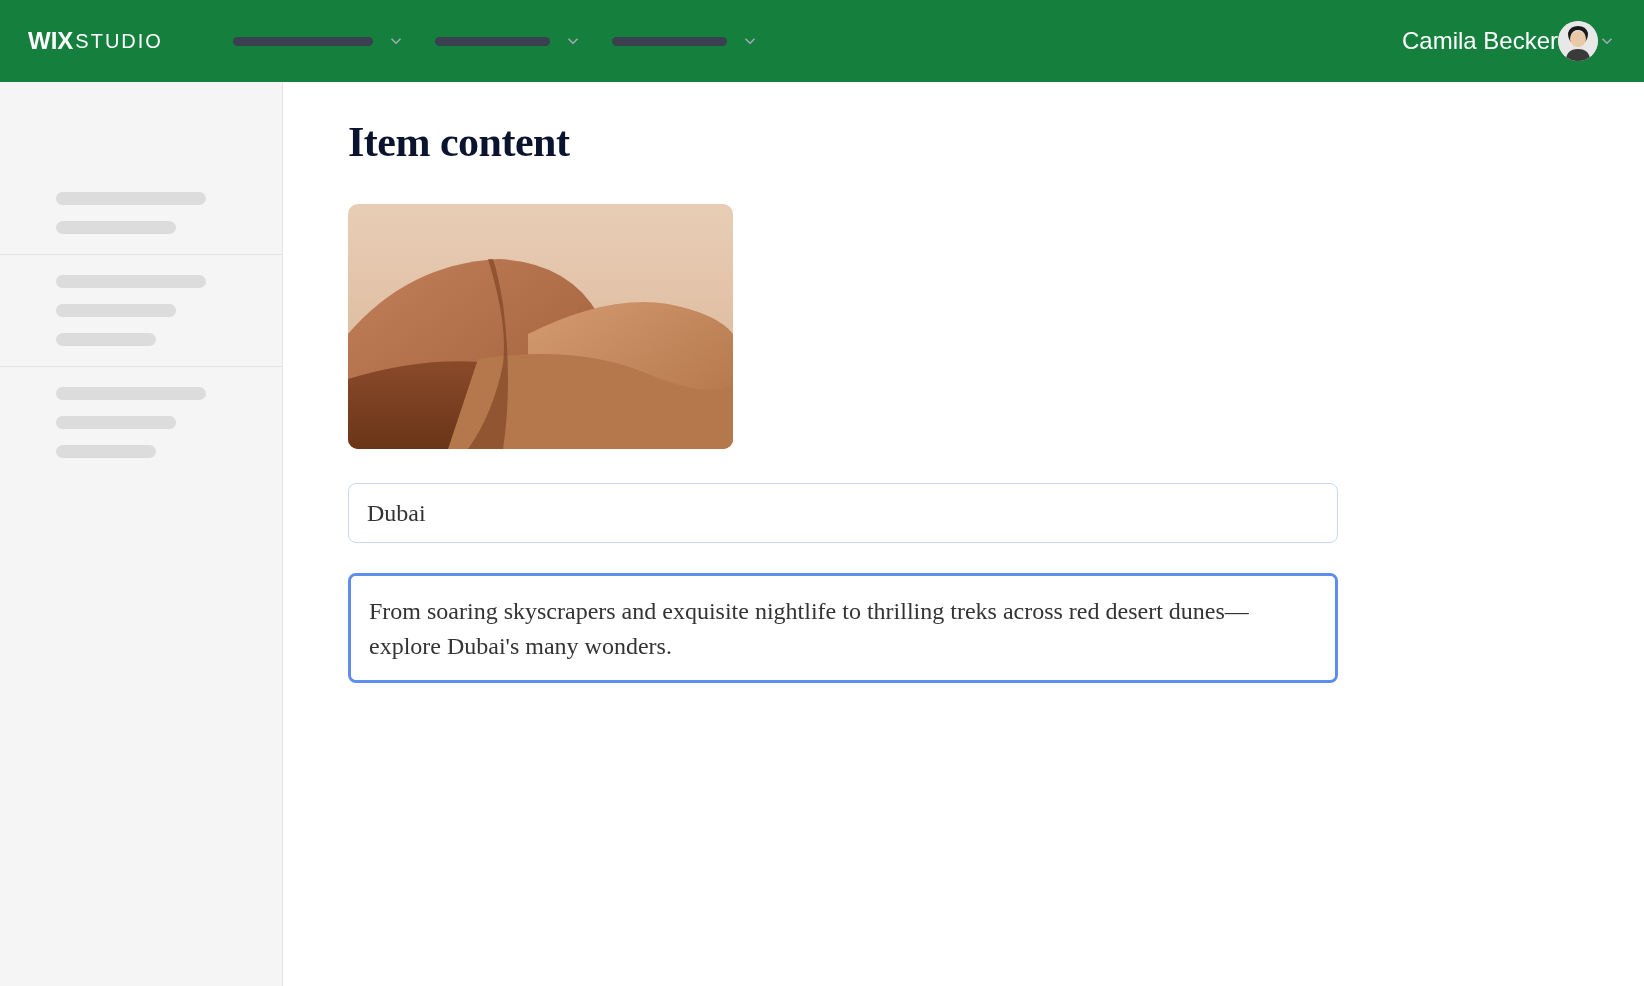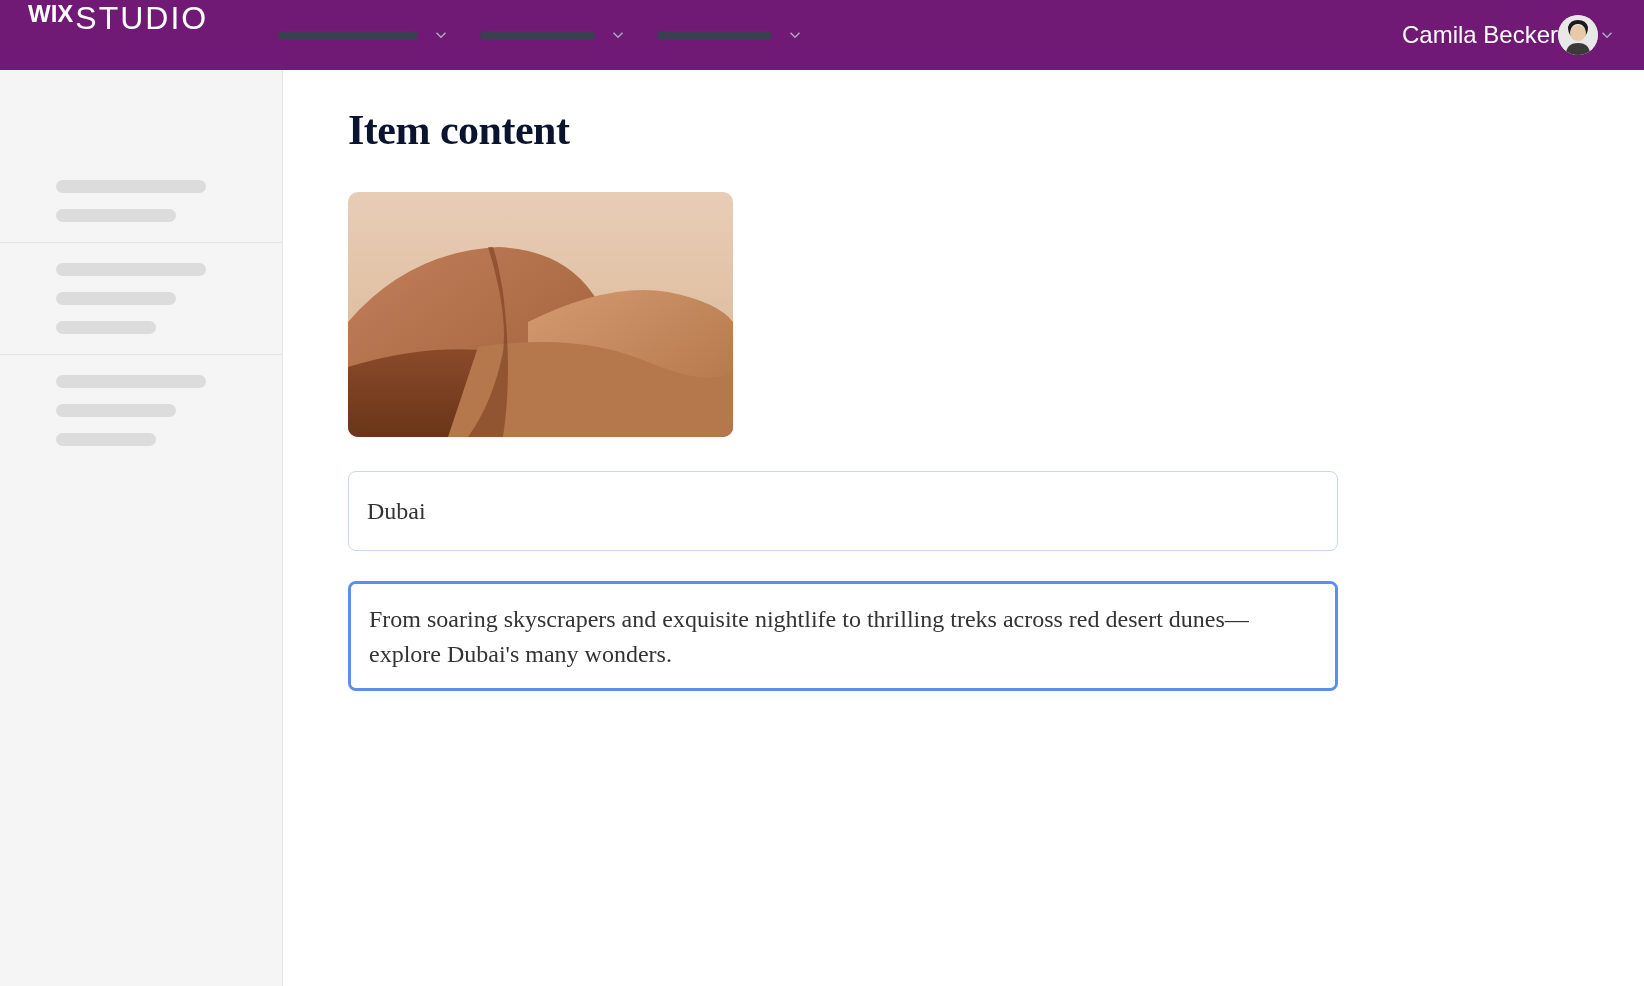--- a/index.html
+++ b/index.html
@@ -8,34 +8,35 @@
       box-sizing: border-box;
     }
     body {
       font-family: -apple-system, BlinkMacSystemFont, "Segoe UI", Helvetica, Arial, sans-serif;
       background: #ffffff;
       width: 1644px;
       height: 986px;
       overflow: hidden;
     }
     .header {
-      height: 70px;
-      background: #701a75;
-      display: flex;
+      height: 82px;
+      background: #15803d;
+      display: flex;
+      align-items: center;
       padding: 0 28px;
     }
     .logo-wix {
       font-weight: 900;
       font-size: 24px;
       letter-spacing: 0px;
       color: #ffffff;
     }
     .logo-studio {
       font-weight: 300;
-      font-size: 32px;
+      font-size: 20px;
       letter-spacing: 2px;
       color: #ffffff;
       margin-left: 2px;
     }
     .nav-pills {
       display: flex;
       gap: 30px;
       margin-left: 70px;
     }
     .nav-pill {
@@ -130,21 +131,21 @@
       overflow: hidden;
       margin-bottom: 34px;
     }
     .main-image svg {
       width: 100%;
       height: 100%;
       display: block;
     }
     .text-input {
       width: 990px;
-      height: 80px;
+      height: 60px;
       border: 1px solid #c6d9f0;
       border-radius: 8px;
       padding: 0 18px;
       font-size: 24px;
       color: #333;
       margin-bottom: 30px;
       font-family: inherit;
       outline: none;
     }
     .textarea {

